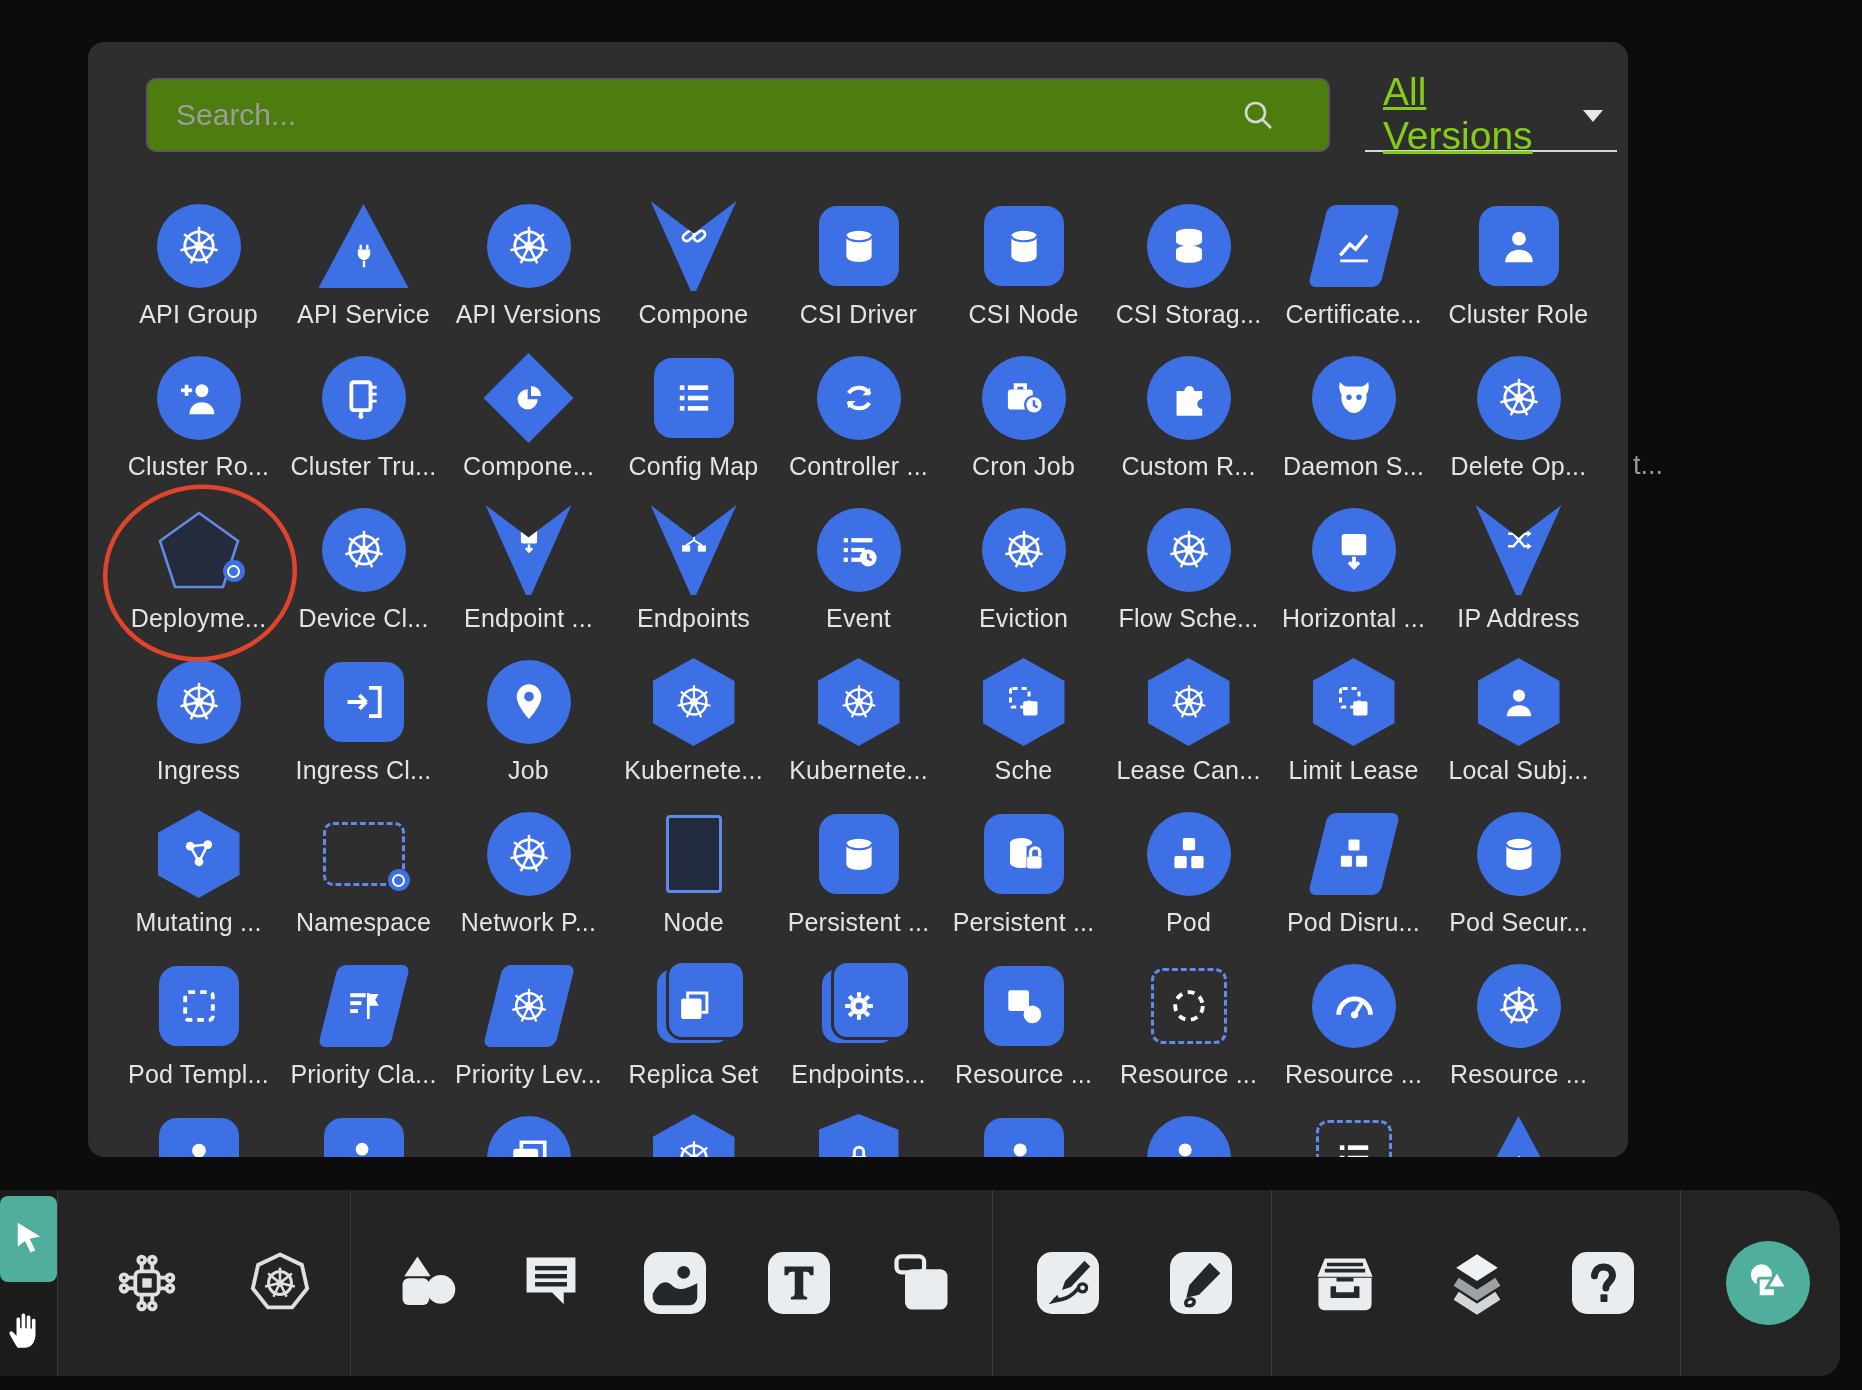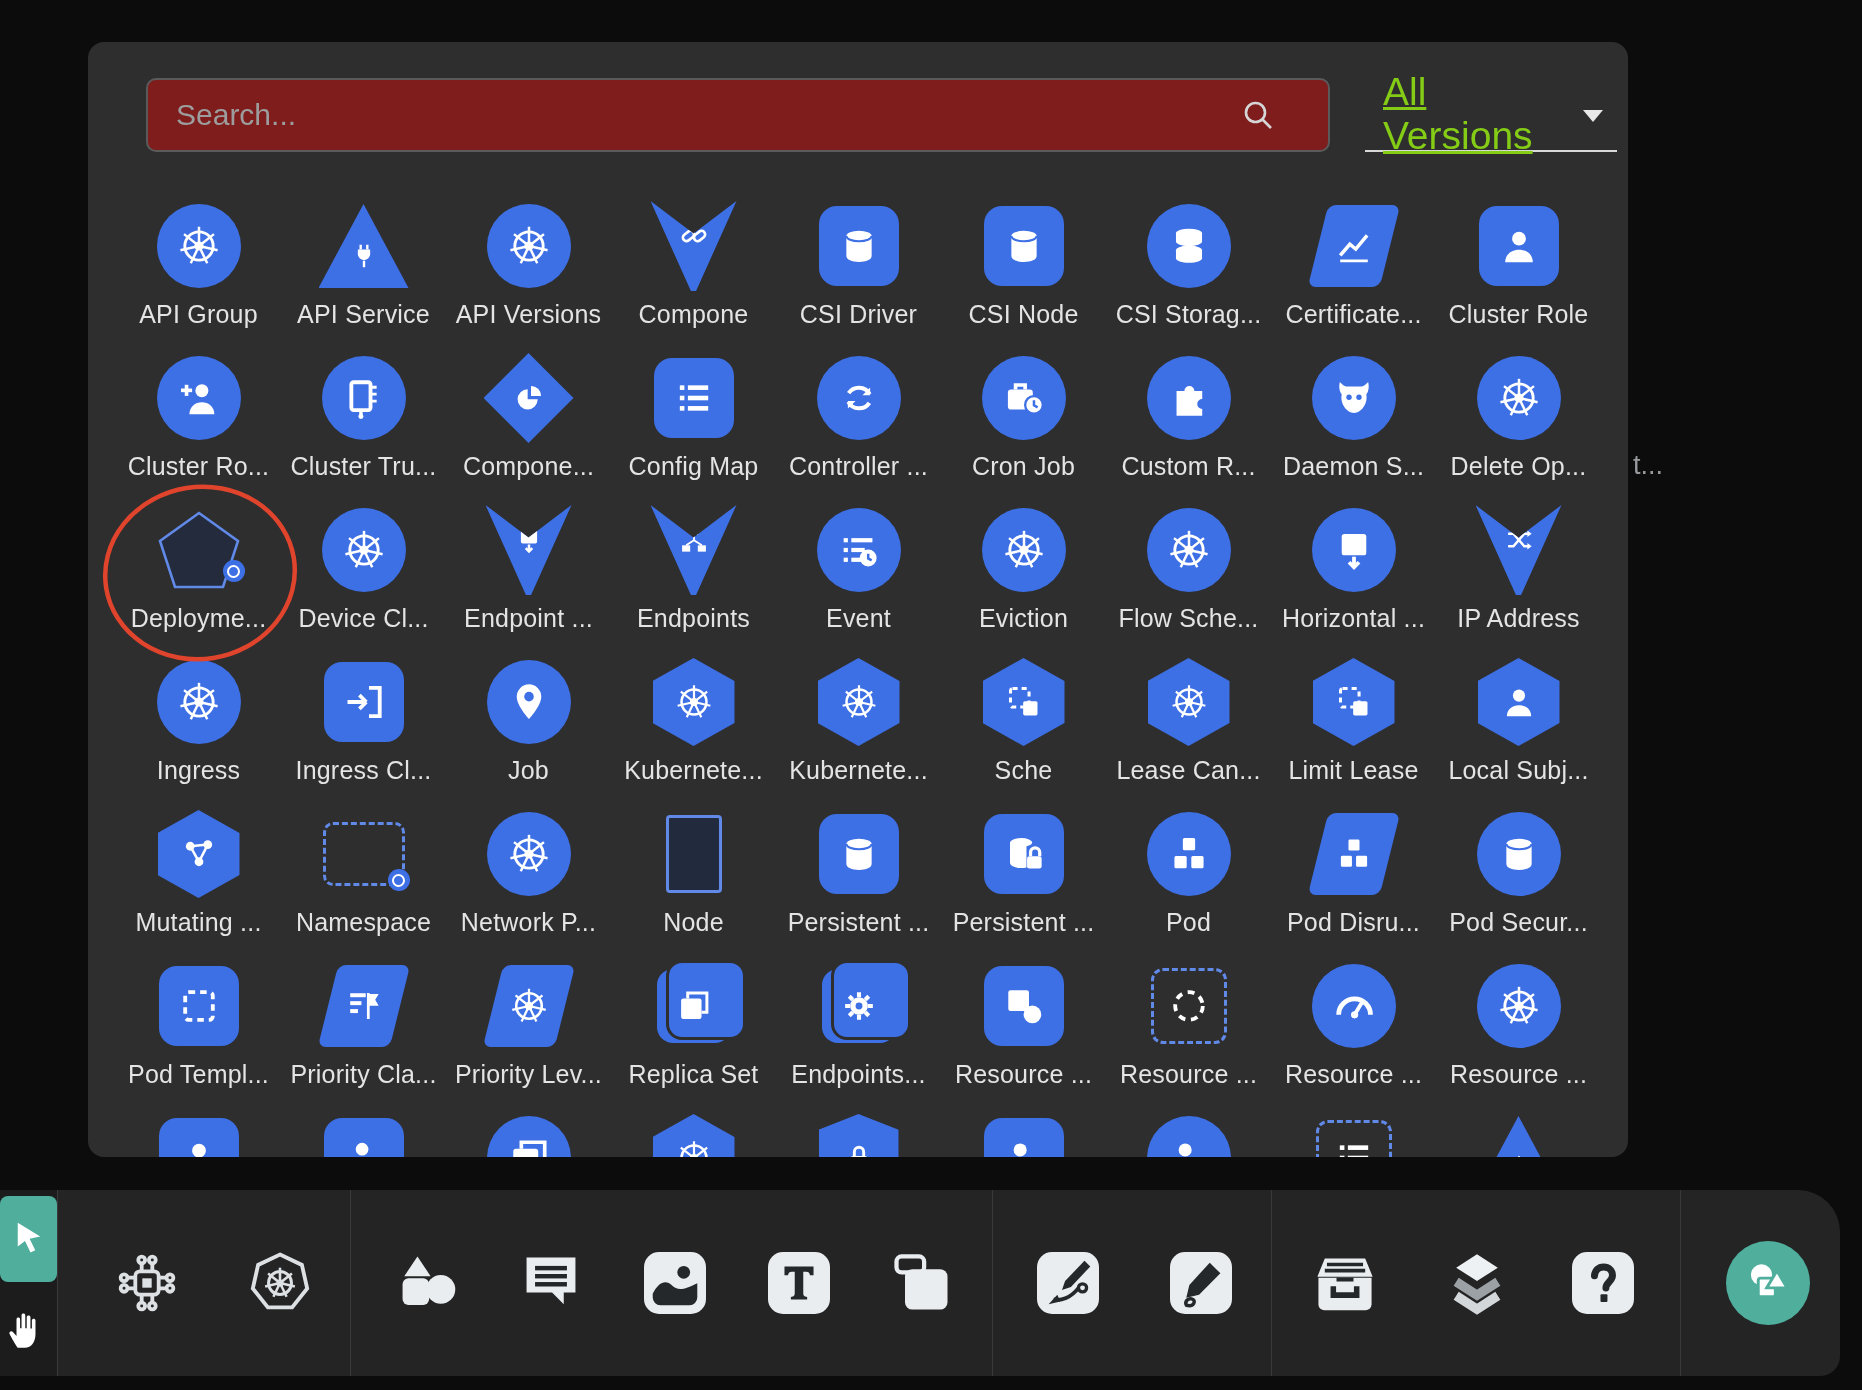--- a/index.html
+++ b/index.html
@@ -8,21 +8,21 @@
   .stage { position:relative; width:1862px; height:1390px; background:#0c0c0c; overflow:hidden; }
 
   
   .canvas-text { position:absolute; left:1633px; top:450px; font-size:27px; color:#97999c; z-index:1; }
 
   
   .modal { position:absolute; left:88px; top:42px; width:1540px; height:1115px;
            background:#2e2e2e; border-radius:16px; overflow:hidden; z-index:2; }
   .modal-header { position:relative; margin-top:36px; height:74px; }
   .search-box { position:absolute; left:58px; top:0; width:1184px; height:74px;
-                background:#7f1d1d; border:2px solid #5a5a5a; border-radius:10px;
+                background:#4d7c0f; border:2px solid #5a5a5a; border-radius:10px;
                 display:flex; align-items:center; }
   .search-input { flex:1; height:100%; background:transparent; border:none; outline:none;
                   padding:0 28px; font-size:30px; color:#e8e8e8;
                   font-family:"Liberation Sans","DejaVu Sans",sans-serif; }
   .search-input::placeholder { color:#9d9d9d; }
   .search-icon { margin-right:52px; flex:0 0 auto; }
   .version-dd { position:absolute; left:1277px; top:0; width:252px; height:74px;
                 display:flex; align-items:center; justify-content:space-between;
                 padding:0 14px 0 18px; border-bottom:2px solid #d8d8d8; cursor:pointer; }
   .version-dd span.val { font-size:39px; color:#84cc16;text-decoration:underline; }

